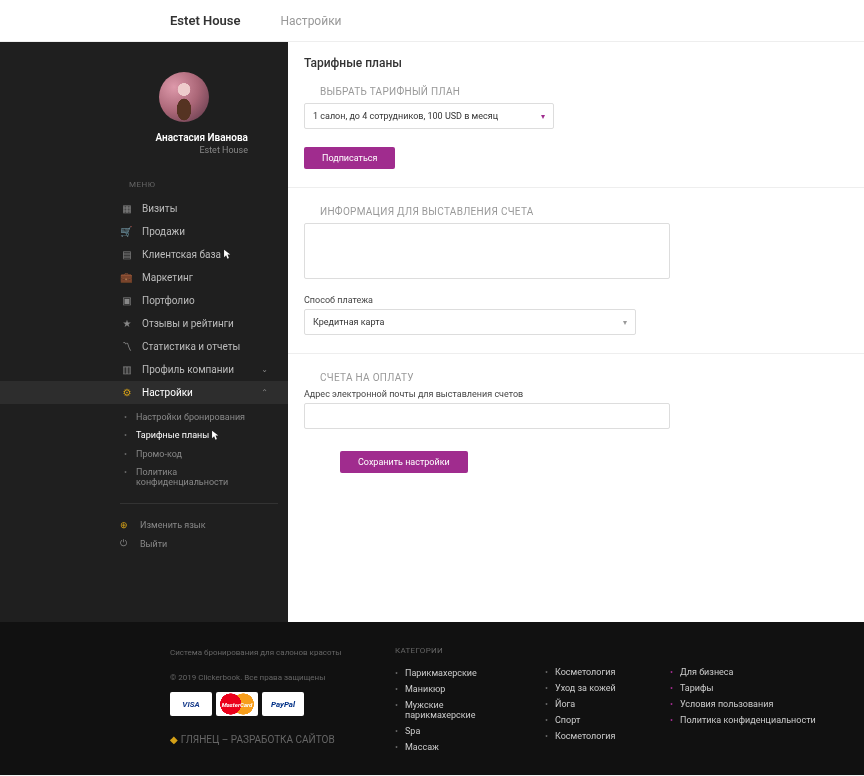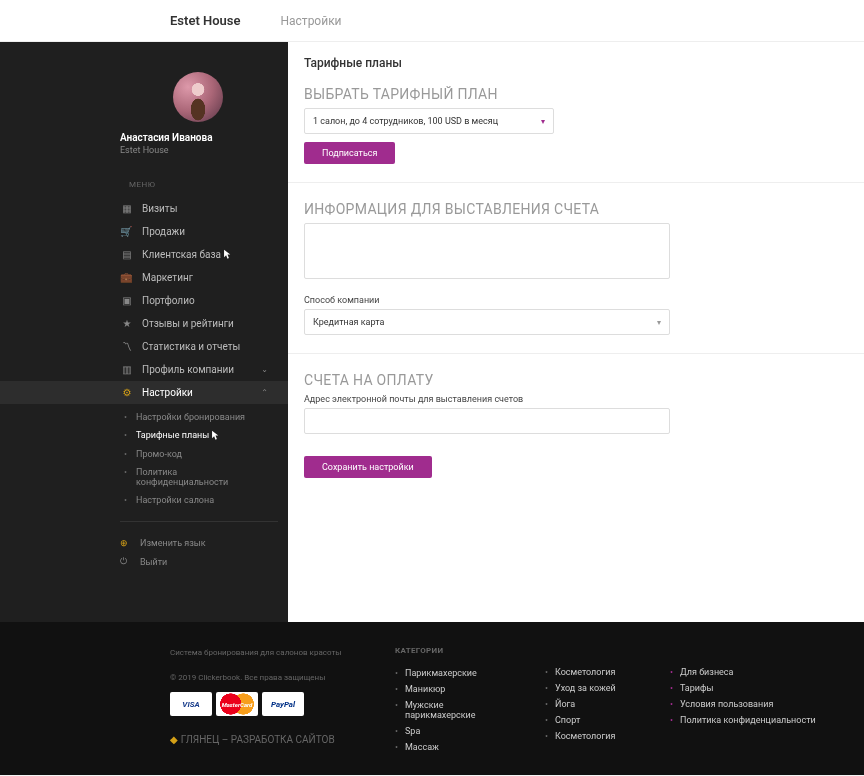--- a/index.html
+++ b/index.html
@@ -2,63 +2,63 @@
 <html><head>
 <meta charset="utf-8">
 <style>
 * { margin:0; padding:0; box-sizing:border-box; font-family: -apple-system, BlinkMacSystemFont, "Segoe UI", Roboto, sans-serif; }
 body { background:#f5f5f5; font-size:11px; color:#333; }
 .header { background:#fff; height:42px; display:flex; align-items:center; padding:0 0 0 170px; border-bottom:1px solid #eee; }
 .header-title { font-weight:600; font-size:13px; margin-right:40px; }
 .header-sub { color:#999; font-size:12px; }
 .layout { display:flex; }
 .sidebar { width:288px; min-width:288px; background:#1f1f1f; color:#bbb; padding-left:120px; padding-top:30px; padding-bottom:30px; min-height:580px; }
-.profile { text-align:left; padding-right:12px; margin-bottom:25px; }
+.profile { text-align:right; padding-right:40px; margin-bottom:25px; }
 .avatar { width:50px; height:50px; border-radius:50%; background: radial-gradient(circle at 30% 30%, #d9a, #a67, #534); margin:0 auto 10px; overflow:hidden; position:relative;}
 .avatar::after{content:"";position:absolute;inset:0;background:radial-gradient(circle at 50% 35%, #ecc 0 15%, transparent 16%), radial-gradient(ellipse at 50% 75%, #532 0 20%, transparent 21%);}
 .profile-name { color:#fff; font-size:10px; font-weight:600; }
 .profile-co { color:#888; font-size:9px; margin-top:2px; }
 .menu-label { color:#666; font-size:8px; letter-spacing:0.5px; margin:15px 9px 8px; }
 .menu li { list-style:none; display:flex; align-items:center; padding:6px 10px 6px 0; font-size:10px; cursor:pointer; position:relative; }
 .menu li .ic { width:14px; display:inline-flex; justify-content:center; margin-right:8px; color:#888; font-size:10px;}
 .menu li.active { background:#2d2d2d; margin-left:-120px; padding-left:120px; color:#fff; }
 .menu li.active .ic { color:#d4a017; }
 .menu li .chev { margin-left:auto; margin-right:10px; color:#888; font-size:8px;}
 .submenu { padding-left:0; margin-top:4px; margin-bottom:4px;}
 .submenu li { list-style:none; font-size:9px; color:#888; padding:4px 14px 4px 16px; cursor:pointer; position:relative; }
 .submenu li::before { content:"•"; position:absolute; left:4px; color:#666;}
 .submenu li.sel { color:#fff; }
 .divider { border:none; border-top:1px solid #333; margin:12px 10px 12px 0; }
 .utility li { list-style:none; display:flex; align-items:center; font-size:9px; color:#888; padding:4px 0; cursor:pointer; }
 .utility li .ic { width:14px; margin-right:6px; font-size:9px; }
 .utility li.lang .ic { color:#d4a017; }
 .main { flex:1; background:#fff; padding:14px 16px; }
 .page-title { font-size:12px; font-weight:500; margin-bottom:16px; }
-.section-label { font-size:14px; color:#999; letter-spacing:0.3px; margin-bottom:6px; }
+.section-label { font-size:10px; color:#999; letter-spacing:0.3px; margin-bottom:6px;margin-left:16px; }
 .select { width:250px; height:26px; border:1px solid #ddd; border-radius:2px; display:flex; align-items:center; padding:0 8px; font-size:9px; position:relative; cursor:pointer; }
-.select.lg { width:366px; }
+.select.lg { width:332px; }
 .select .caret { position:absolute; right:8px; color:#a02c8e; font-size:8px; }
 .select.lg .caret { color:#999; }
-.btn { display:inline-block; background:#a02c8e; color:#fff; font-size:9px; padding:6px 18px; border:none; border-radius:2px; cursor:pointer; margin-top:8px; }
+.btn { display:inline-block; background:#a02c8e; color:#fff; font-size:9px; padding:6px 18px; border:none; border-radius:2px; cursor:pointer; margin-top:18px; }
 .hr { border:none; border-top:1px solid #eee; margin:18px -16px; }
 .field-label { font-size:9px; color:#444; margin-bottom:4px; margin-top:3px;}
 .textarea { width:366px; height:56px; border:1px solid #ddd; border-radius:2px; resize:none; margin-bottom:10px; }
 .input { width:366px; height:26px; border:1px solid #ddd; border-radius:2px; }
 .footer { background:#111; color:#888; padding:24px 0 20px 170px; display:flex; }
 .f-col { margin-right:40px; }
 .logo { font-size:18px; font-weight:300; letter-spacing:0.5px; }
 .logo .w { color:#fff; } .logo .p { color:#a02c8e; }
 .tagline { font-size:8px; color:#666; margin-top:2px; }
 .copy { font-size:8px; color:#666; margin-top:16px; }
 .pay { margin-top:10px; display:flex; gap:4px; }
 .pay span { display:inline-flex; align-items:center; justify-content:center; width:42px; height:24px; background:#fff; border-radius:2px; font-size:8px; font-weight:bold; font-style:italic; }
 .pay .visa { color:#1a3e8c; } .pay .mc { background:radial-gradient(circle at 35% 50%,#eb001b 0 35%,transparent 36%),radial-gradient(circle at 65% 50%,#f79e1b 0 35%,transparent 36%) #fff; font-size:6px; color:#fff;} .pay .pp{color:#003087;}
 .credit { font-size:10px; color:#666; margin-top:18px; }
 .credit .dot{color:#d4a017; margin-right:3px;}
-.f-head { font-size:8px; color:#666; letter-spacing:0.3px; margin-bottom:10px;font-weight:bold; }
+.f-head { font-size:8px; color:#666; letter-spacing:0.3px; margin-bottom:10px; }
 .f-list li { list-style:none; font-size:9px; color:#ccc; padding:3px 0 3px 10px; position:relative; }
 .f-list li::before { content:"•"; position:absolute; left:0; color:#666;}
 .f-list.svc li::before { color:#a02c8e; }
 .social { display:flex; gap:14px; margin-top:14px; }
 .social span { color:#ccc; font-size:11px; cursor:pointer; }
 .cursor-ptr { display:inline-block; width:9px; height:11px; margin-left:2px; vertical-align:middle;}
 </style>
 </head>
 <body>
 
@@ -118,21 +118,20 @@
           <span class="chev">⌃</span>
         </li>
     </ul>
     <ul class="submenu">
       <li>Настройки бронирования</li>
       <li class="sel"><span>Тарифные планы</span><svg class="cursor-ptr" viewBox="0 0 12 16">
             <path d="M1 1 L1 12 L4 9 L6 14 L8 13 L6 8 L10 8 Z" fill="#fff"></path>
           </svg></li>
       <li>Промо-код</li>
       <li style="max-width:130px;">Политика конфиденциальности</li>
-      <li>Настройки салона</li>
     </ul>
     <hr class="divider">
     <ul class="utility">
       <li class="lang">
           <span class="ic">⊕</span>
           <span>Изменить язык</span>
         </li>
       <li>
           <span class="ic">⏻</span>
           <span>Выйти</span>
@@ -148,33 +147,33 @@
       <span>1 салон, до 4 сотрудников, 100 USD в месяц</span>
       <span class="caret">▾</span>
     </div>
     <button class="btn">Подписаться</button>
 
     <hr class="hr">
 
     <div class="section-label">ИНФОРМАЦИЯ ДЛЯ ВЫСТАВЛЕНИЯ СЧЕТА</div>
     <textarea class="textarea" style=""></textarea>
 
-    <div class="field-label">Способ компании</div>
+    <div class="field-label">Способ платежа</div>
     <div class="select lg">
       <span>Кредитная карта</span>
       <span class="caret">▾</span>
     </div>
 
     <hr class="hr">
 
     <div class="section-label">СЧЕТА НА ОПЛАТУ</div>
     <div class="field-label">Адрес электронной почты для выставления счетов</div>
     <input class="input" type="text" style="">
 
-    <div><button class="btn" style="margin-top:22px;">Сохранить настройки</button></div>
+    <div><button class="btn" style="margin-top:22px;margin-left:36px;">Сохранить настройки</button></div>
   </main>
 </div>
 
 <footer class="footer">
   <div class="f-col" style="width:185px;">
     <div class="tagline">Система бронирования для салонов красоты</div>
     <div class="copy">© 2019 Clickerbook. Все права защищены</div>
     <div class="pay">
       <span class="visa">VISA</span>
       <span class="mc">MasterCard</span>

